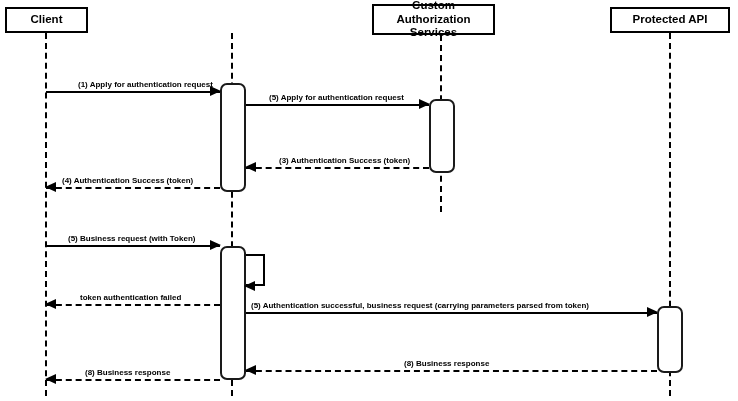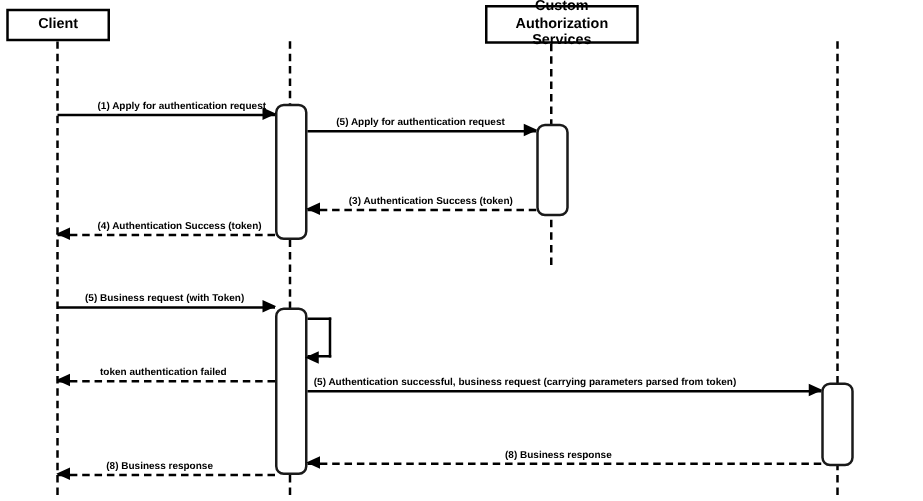--- a/index.html
+++ b/index.html
@@ -52,23 +52,26 @@
 <div class="canvas">
 
   <div class="lifeline" style="left:45px; top:33px; height:363px;"></div>
   <div class="lifeline" style="left:231px; top:33px; height:363px;"></div>
   <div class="lifeline" style="left:440px; top:35px; height:177px;"></div>
   <div class="lifeline" style="left:669px; top:33px; height:363px;"></div>
 
   <div class="participant" style="left:5px; top:7px; width:83px; height:26px;">
     <span>Client</span>
   </div>
-  <div class="participant" style="left:388px; top:4px; width:123px; height:31px; white-space:pre-line;">
+  <div class="participant" style="left:372px; top:4px; width:123px; height:31px; white-space:pre-line;">
     <span style="white-space:pre-line;">Custom Authorization
 Services</span>
+  </div>
+  <div class="participant" style="left:610px; top:7px; width:120px; height:26px;">
+    <span>Protected API</span>
   </div>
 
   <div class="activation" style="left:220px; top:83px;  height:109px;"></div>
   <div class="activation" style="left:220px; top:246px; height:134px;"></div>
   <div class="activation" style="left:429px; top:99px;  height:74px;"></div>
   <div class="activation" style="left:657px; top:306px; height:67px;"></div>
 
   <div class="msg" style="left:46px; top:92px; width:174px;">
     <div class="line"></div>
     <div class="head right"></div>
@@ -84,21 +87,21 @@
 
   <div class="msg dashed" style="left:246px; top:168px; width:183px;">
     <div class="line"></div>
     <div class="head left"></div>
     <div class="label" style="left:33px;">(3) Authentication Success (token)</div>
   </div>
 
   <div class="msg dashed" style="left:46px; top:188px; width:174px;">
     <div class="line"></div>
     <div class="head left"></div>
-    <div class="label" style="left:16px;margin-left:16px;">(4) Authentication Success (token)</div>
+    <div class="label" style="left:16px;">(4) Authentication Success (token)</div>
   </div>
 
   <div class="msg" style="left:46px; top:246px; width:174px;">
     <div class="line"></div>
     <div class="head right"></div>
     <div class="label" style="left:22px;">(5) Business request (with Token)</div>
   </div>
 
   <div class="self-loop" style="left:246px; top:254px; width:19px; height:32px;">
     <div class="head"></div>

